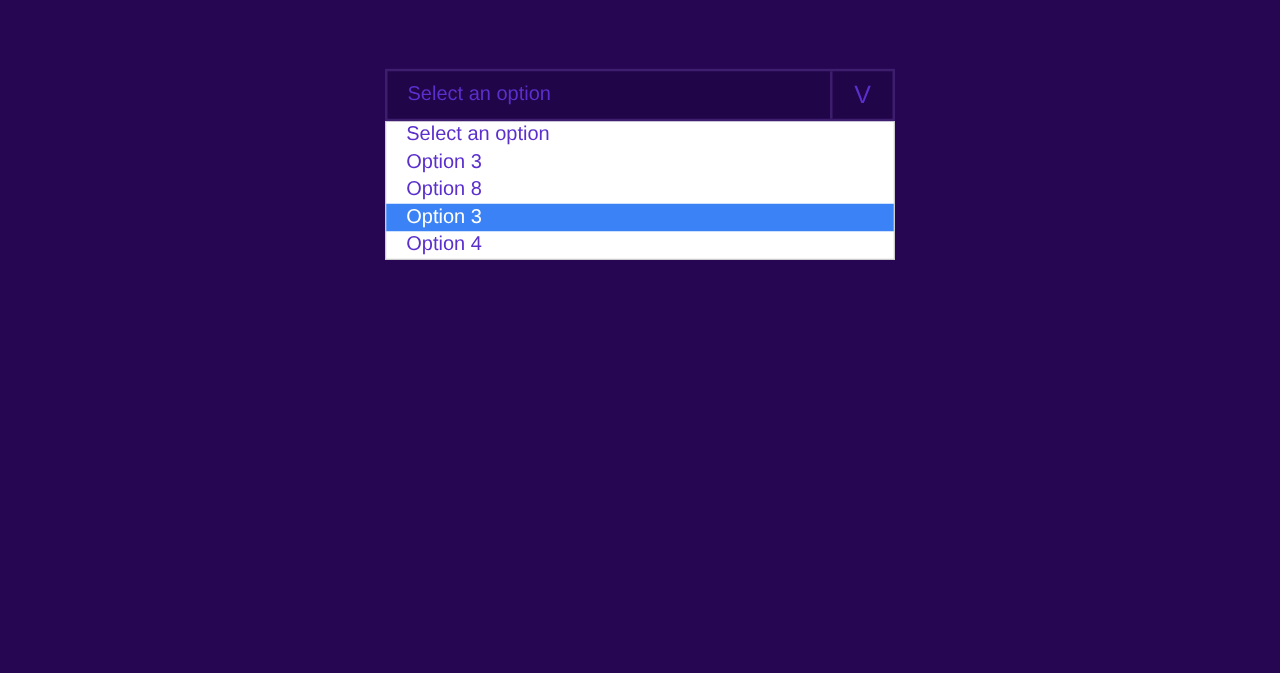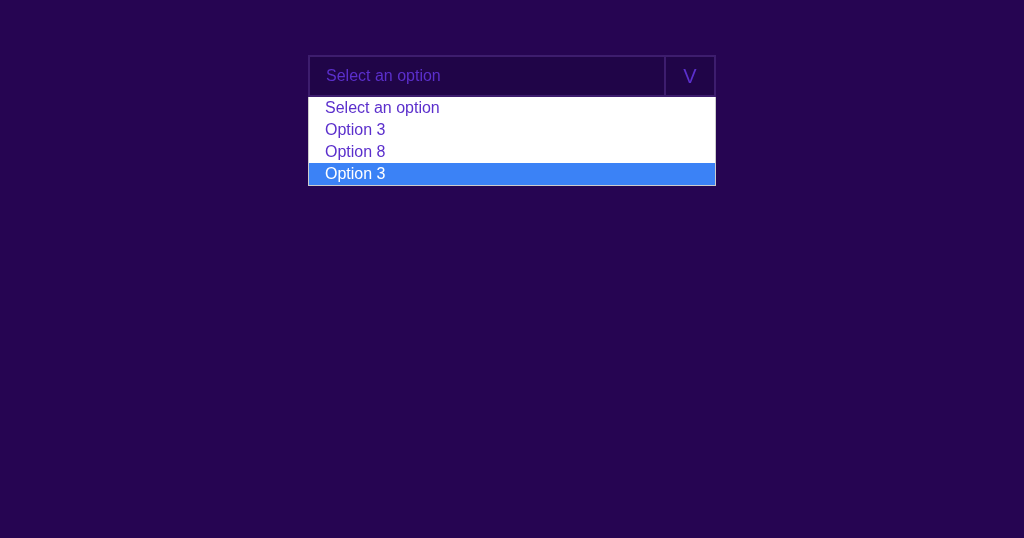--- a/index.html
+++ b/index.html
@@ -66,14 +66,15 @@
 <div class="dropdown-container">
   <div class="dropdown-header">
     <div class="dropdown-label">Select an option</div>
     <div class="dropdown-arrow">V</div>
   </div>
   <div class="dropdown-list">
     <div class="dropdown-item">Select an option</div>
     <div class="dropdown-item">Option 3</div>
     <div class="dropdown-item">Option 8</div>
     <div class="dropdown-item highlighted">Option 3</div>
+    <div class="dropdown-item">Option 4</div>
   </div>
 </div>
 
 </body></html>

